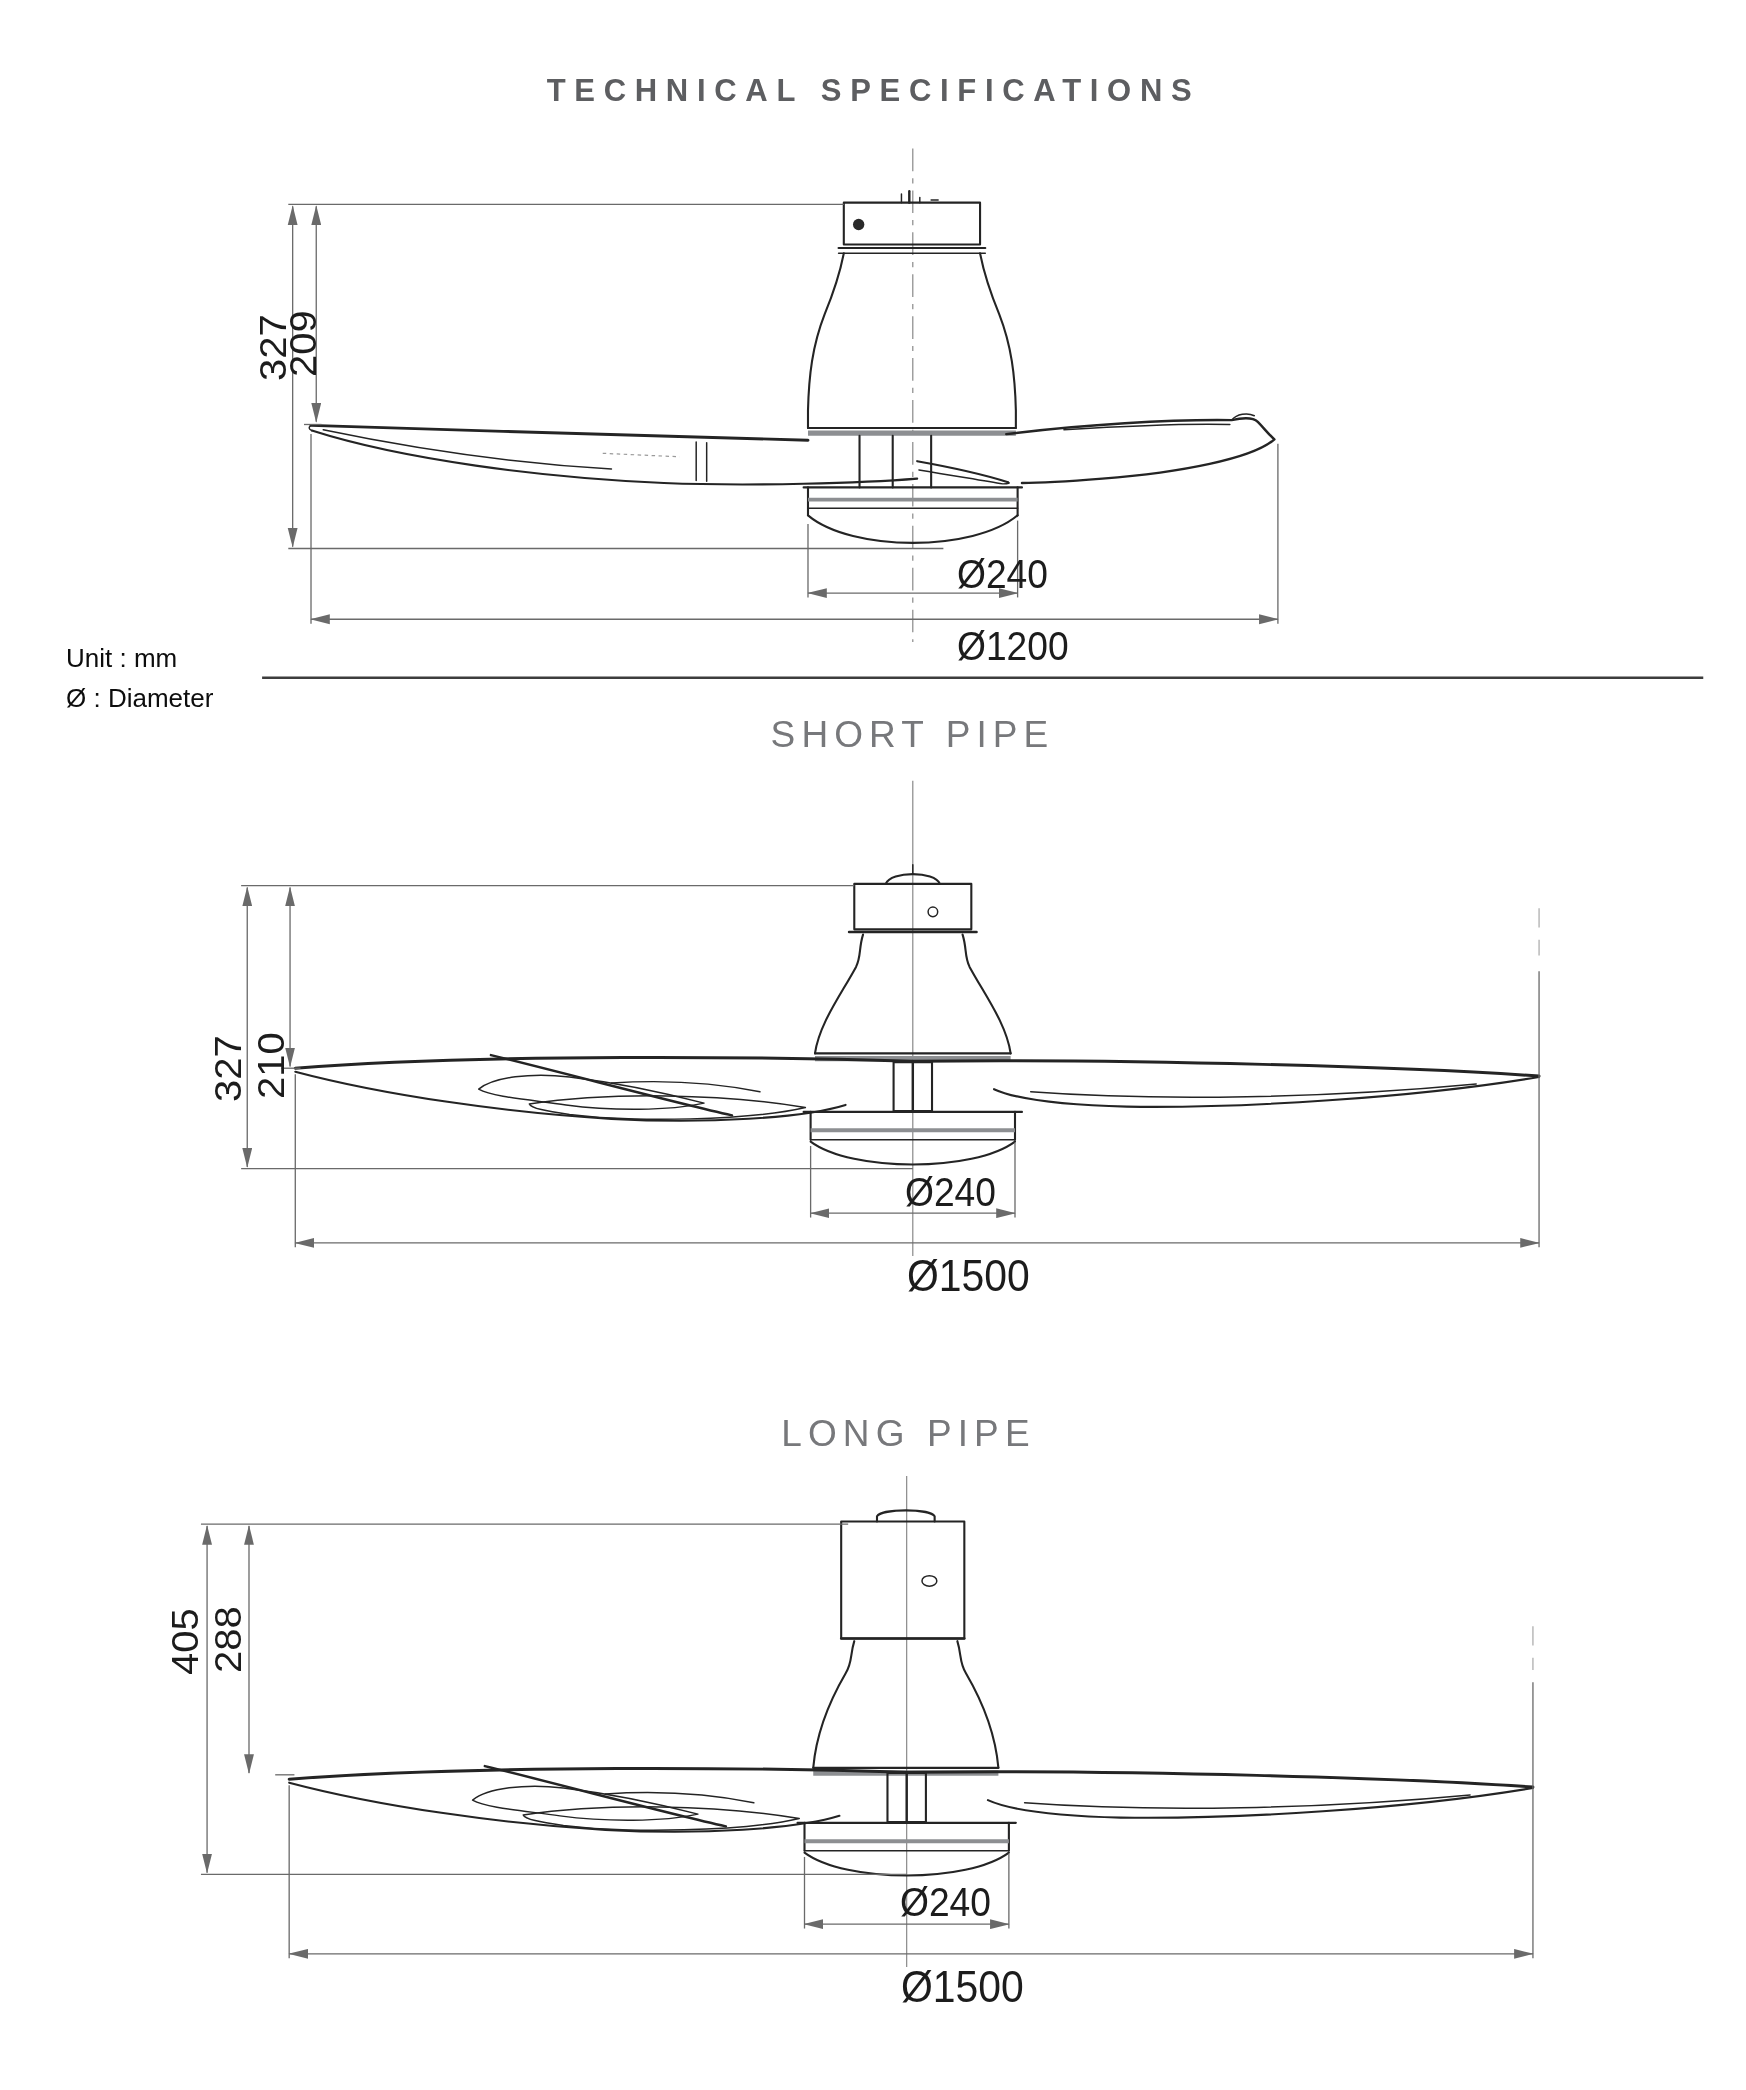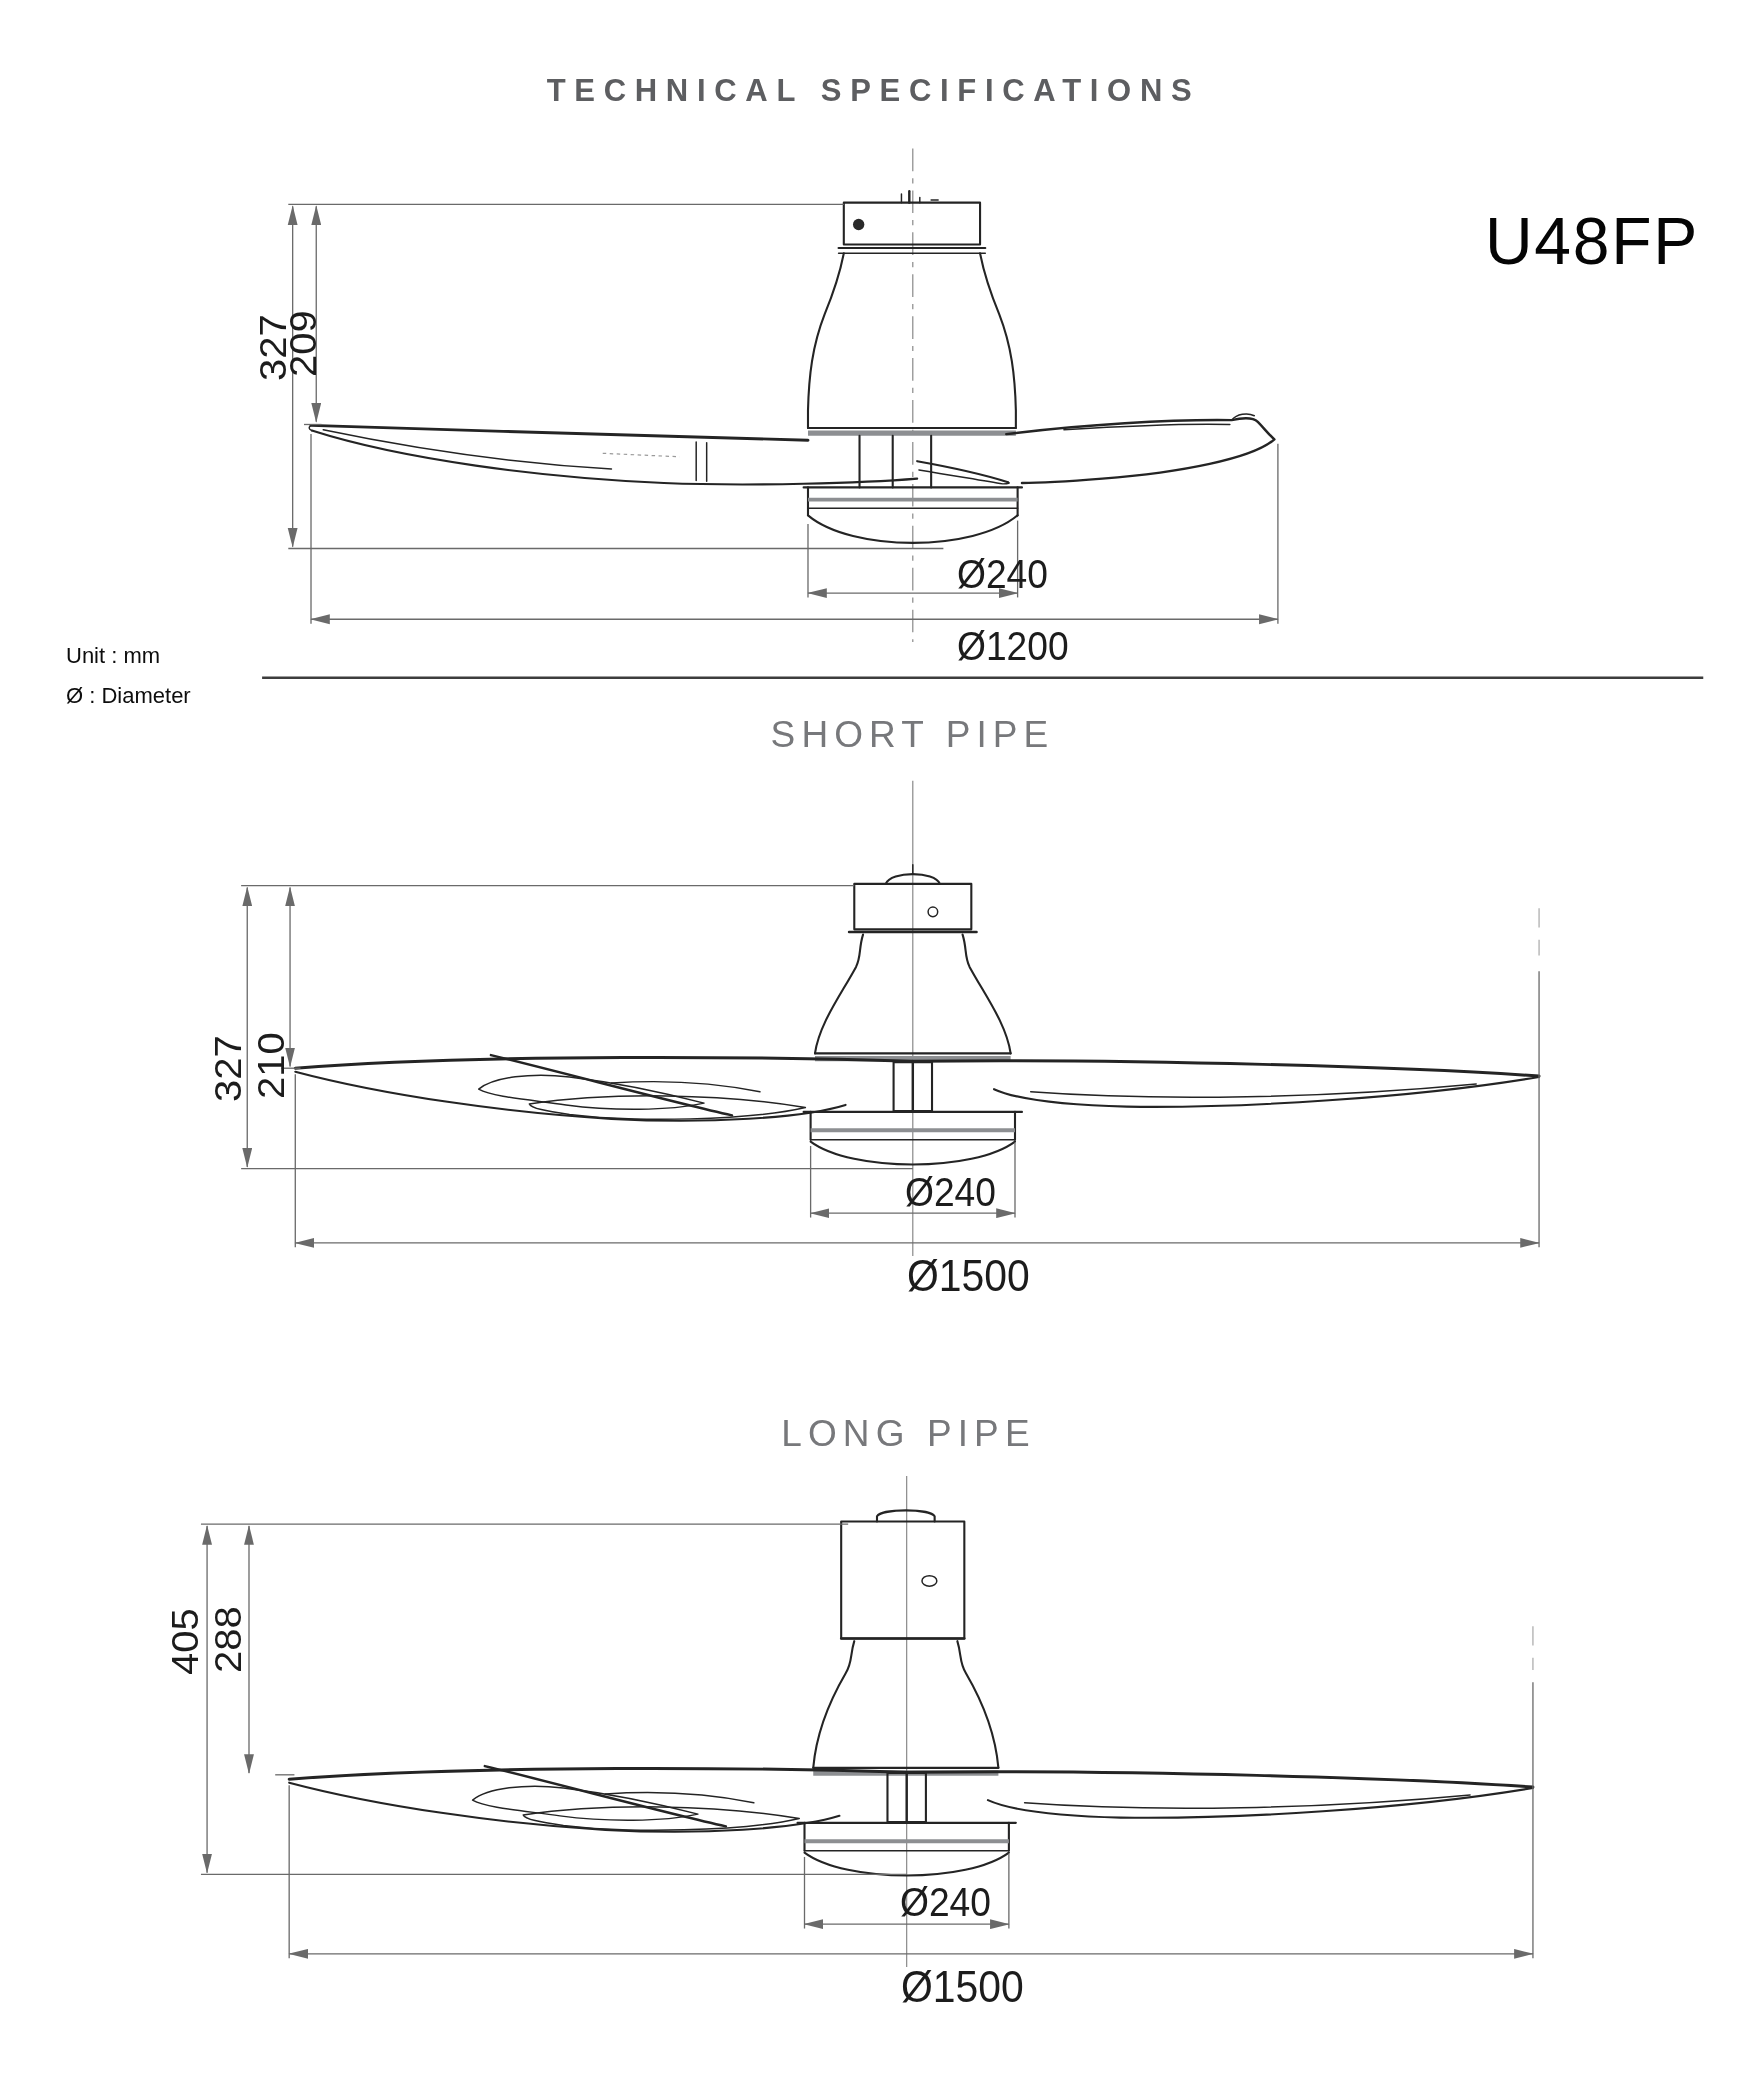--- a/index.html
+++ b/index.html
@@ -15,21 +15,21 @@
   .s-dim{stroke:#6a6a6a;stroke-width:1.5;fill:none;}
   .s-cl{stroke:#828282;stroke-width:1.3;fill:none;}
   .s-cl-dash{stroke-dasharray:26 8 6 8;}
   .s-faint{stroke:#9b9b9b;stroke-width:1.2;fill:none;stroke-dasharray:22 14;}
   .s-print{stroke:#9a9a9a;stroke-width:1.4;fill:none;stroke-dasharray:4 4;}
 
   .txt{position:absolute;white-space:nowrap;color:#161616;}
   .page-title{font-size:31px;font-weight:600;letter-spacing:8.7px;color:#5d5e61;}
   .pipe-title{font-size:37px;font-weight:500;letter-spacing:6.1px;color:#77787b;}
   .model{font-size:66px;font-weight:400;letter-spacing:1.7px;color:#050505;}
-  .note{font-size:22px;color:#0d0d0d;}
+  .note{font-size:26px;color:#0d0d0d;}
   .dimtext{font-size:40px;color:#1c1c1c;transform:scaleX(.93);transform-origin:left top;}
   .dimtext-big{font-size:44px;}
   .vlabel{position:absolute;width:131px;height:45px;display:flex;align-items:center;justify-content:center;
           font-size:40px;color:#1c1c1c;transform:rotate(-90deg) scaleY(.93);white-space:nowrap;}
 </style>
 </head>
 <body>
 
 <div class="canvas">
 
@@ -180,21 +180,20 @@
     <line class="s-dim" x1="921" y1="2203" x2="1155" y2="2203" marker-start="url(#arr)" marker-end="url(#arr)"></line>
     <line class="s-dim" x1="331" y1="2044" x2="331" y2="2242"></line>
     <line class="s-faint" x1="1755" y1="1862" x2="1755" y2="1912"></line>
     <line class="s-dim" x1="1755" y1="1926" x2="1755" y2="2242"></line>
     <line class="s-dim" x1="331" y1="2237" x2="1755" y2="2237" marker-start="url(#arr)" marker-end="url(#arr)"></line>
   </g>
 </svg>
 
 <div class="txt page-title" style="left:0;top:73px;width:1747px;text-align:center;">TECHNICAL SPECIFICATIONS</div>
 
-<div class="txt model" style="left:1485px;top:203px;">U48FP</div>
 
 <div class="vlabel" style="left:208px;top:325px;">327</div>
 <div class="vlabel" style="left:238px;top:321px;">209</div>
 <div class="txt dimtext" style="left:957px;top:552px;">Ø240</div>
 <div class="txt dimtext" style="left:957px;top:624px;">Ø1200</div>
 
 <div class="txt note" style="left:66px;top:643px;">Unit : mm</div>
 <div class="txt note" style="left:66px;top:683px;">Ø : Diameter</div>
 
 <div class="txt pipe-title" style="left:0;top:714px;width:1825px;text-align:center;">SHORT PIPE</div>

